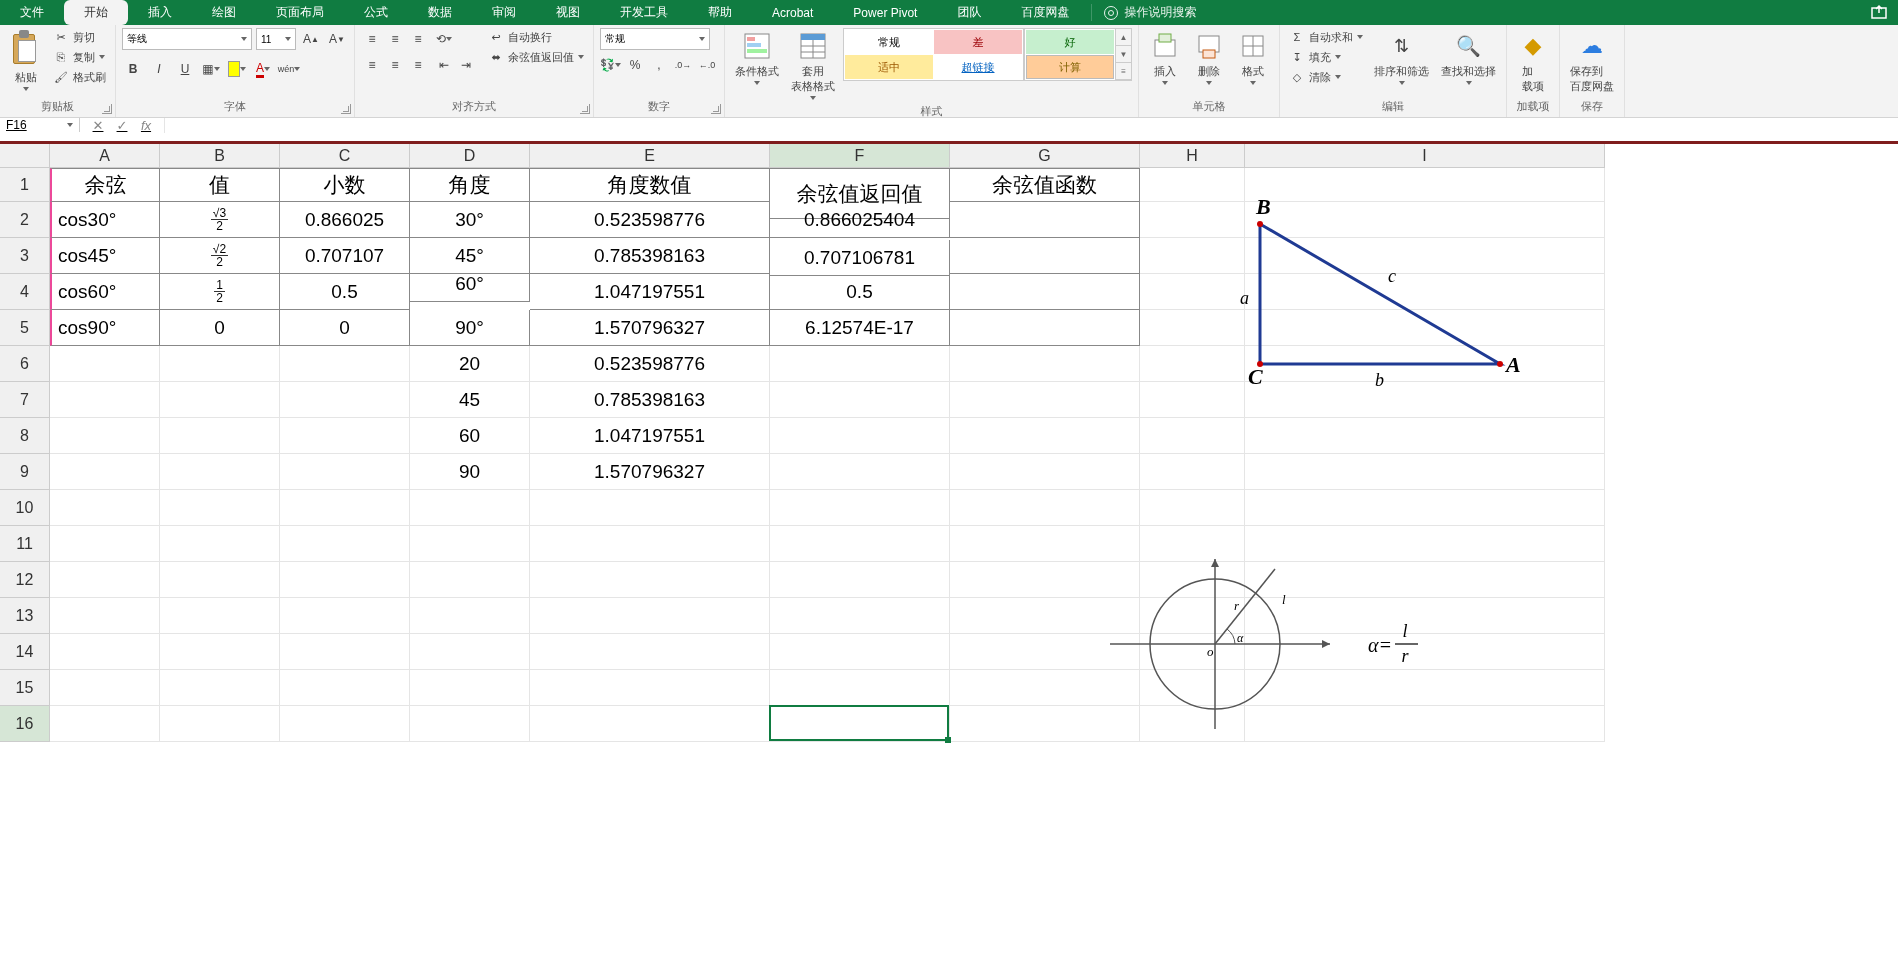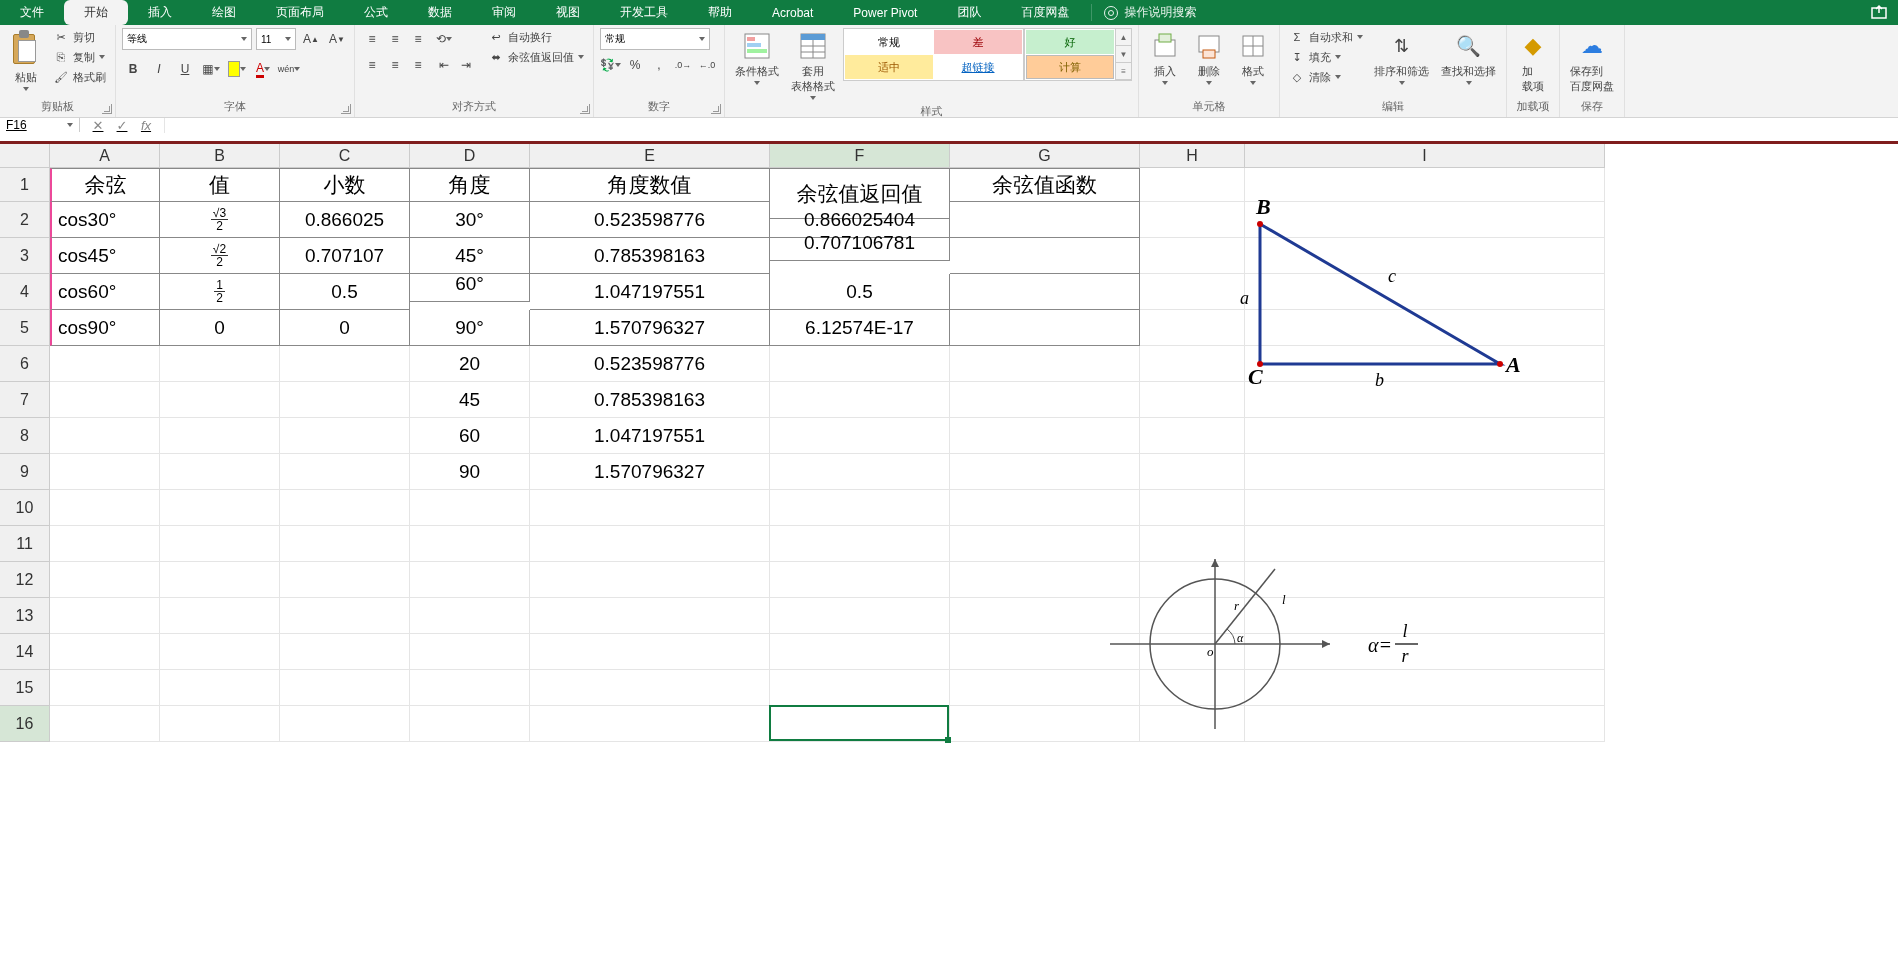--- a/index.html
+++ b/index.html
@@ -445,21 +445,21 @@
       <div class="cell bcell bleft" style="left: 0px; top: 70px; width: 110px; height: 36px;">cos45°</div>
       <div class="cell bcell ctr ctr" style="left: 110px; top: 70px; width: 120px; height: 36px;">
         <span class="frac">
           <span class="num">√2</span>
           <span class="den">2</span>
         </span>
       </div>
       <div class="cell bcell ctr ctr" style="left: 230px; top: 70px; width: 130px; height: 36px;">0.707107</div>
       <div class="cell bcell ctr" style="left: 360px; top: 70px; width: 120px; height: 36px;">45°</div>
       <div class="cell bcell ctr ctr" style="left: 480px; top: 70px; width: 240px; height: 36px;">0.785398163</div>
-      <div class="cell bcell ctr ctr" style="left: 720px; top: 57px; width: 180px; height: 36px;">0.707106781</div>
+      <div class="cell bcell ctr ctr" style="left: 720px; top: 72px; width: 180px; height: 36px;">0.707106781</div>
       <div class="cell bcell ctr ctr" style="left: 900px; top: 70px; width: 190px; height: 36px;"></div>
       <div class="cell bcell bleft" style="left: 0px; top: 106px; width: 110px; height: 36px;">cos60°</div>
       <div class="cell bcell ctr ctr" style="left: 110px; top: 106px; width: 120px; height: 36px;">
         <span class="frac">
           <span class="num">1</span>
           <span class="den">2</span>
         </span>
       </div>
       <div class="cell bcell ctr ctr" style="left: 230px; top: 106px; width: 130px; height: 36px;">0.5</div>
       <div class="cell bcell ctr" style="left: 360px; top: 98px; width: 120px; height: 36px;">60°</div>

